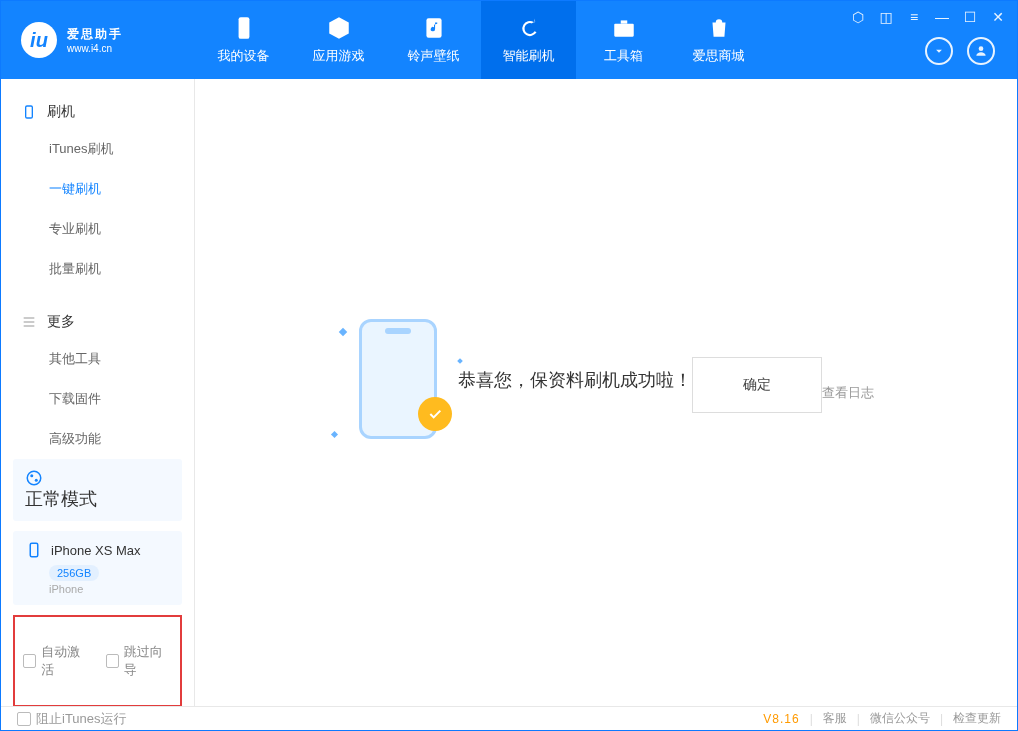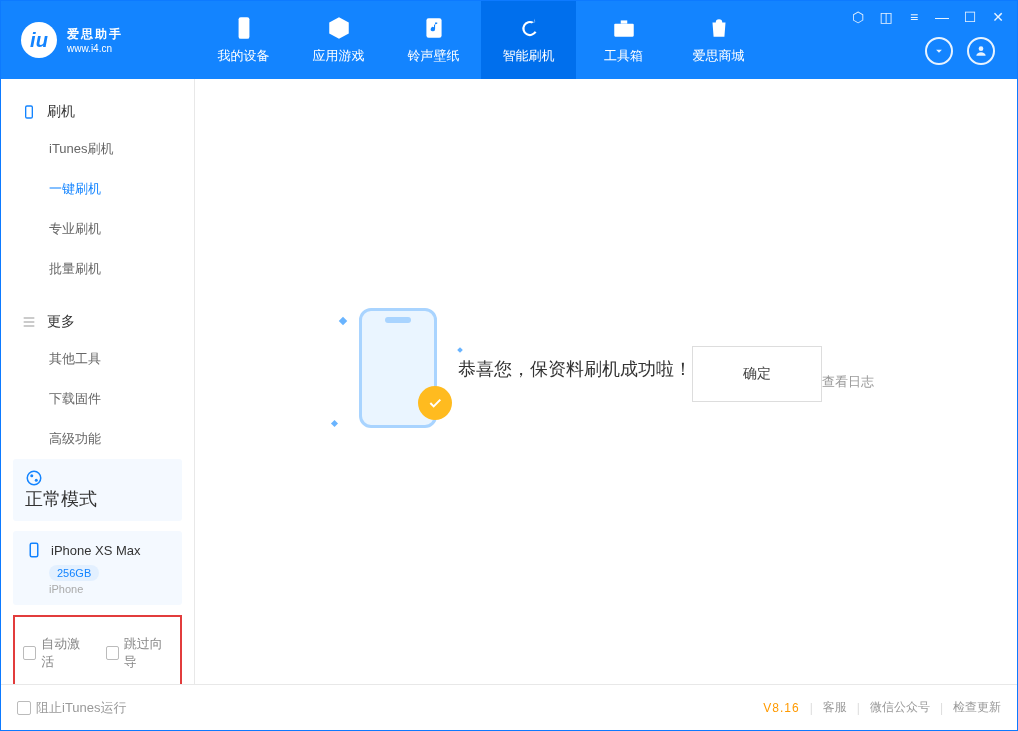--- a/index.html
+++ b/index.html
@@ -28,34 +28,34 @@
 .side-item { padding: 11px 20px 11px 48px; font-size: 13px; color: #666; cursor: pointer; }
 .side-item.active { color: #1384ff; }
 .side-spacer { flex: 1; }
 .mode-box { margin: 0 12px 10px; background: #f4f9ff; border-radius: 3px; padding: 10px 12px; display: flex; align-items: flex-start; font-size: 18px; color: #333; flex-direction: column; }
 .mode-icon { width: 18px; height: 18px; margin-right: 8px; }
 .device-box { margin: 0 12px 10px; background: #f4f9ff; border-radius: 3px; padding: 10px 12px; }
 .dev-line1 { display: flex; align-items: center; font-size: 13px; color: #333; font-weight: 500; }
 .dev-line1 .mode-icon { margin-right: 8px; }
 .dev-badge { display: inline-block; background: #e3f0ff; color: #1384ff; font-size: 11px; padding: 2px 8px; border-radius: 9px; margin: 6px 0 2px 24px; }
 .dev-sub { font-size: 11px; color: #aaa; margin-left: 24px; }
-.redbox { border: 2px solid #e23c3c; margin: 0 12px 8px; padding: 18px 8px; display: flex; align-items: center; gap: 16px; }
+.redbox { border: 2px solid #e23c3c; margin: 0 12px 8px; padding: 26px 8px; display: flex; align-items: center; gap: 16px; }
 .chk { display: flex; align-items: center; font-size: 13px; color: #888; cursor: pointer; }
 .chkbox { width: 14px; height: 14px; border: 1px solid #bbb; border-radius: 2px; margin-right: 5px; }
 .main { flex: 1; position: relative; display: flex; flex-direction: row; align-items: center; justify-content: center; }
 .illust { width: 120px; height: 120px; position: relative; margin-bottom: 28px; }
 .phone-bg { width: 78px; height: 120px; border: 3px solid #a9d4ff; border-radius: 12px; background: #eaf5ff; position: absolute; left: 50%; transform: translateX(-50%); }
 .phone-notch { width: 26px; height: 6px; background: #a9d4ff; border-radius: 3px; position: absolute; top: 6px; left: 50%; transform: translateX(-50%); }
 .check-circle { width: 34px; height: 34px; background: #ffbb1f; border-radius: 50%; position: absolute; right: 6px; bottom: 8px; display: flex; align-items: center; justify-content: center; }
 .check-circle svg { width: 16px; height: 16px; fill: #fff; }
 .sparkle { position: absolute; width: 6px; height: 6px; background: #69b4ff; transform: rotate(45deg); }
 .msg { font-size: 18px; color: #333; margin-bottom: 26px; }
 .ok-btn { width: 130px; padding: 18px 0; border: 1px solid #ddd; background: #fff; text-align: center; font-size: 14px; color: #444; cursor: pointer; margin-bottom: 16px; }
 .log-link { font-size: 13px; color: #999; cursor: pointer; }
-.footer { height: 46px; border-top: 1px solid #e8e8e8; display: flex; align-items: center; padding: 0 16px; font-size: 12px; color: #999; }
+.footer { height: 24px; border-top: 1px solid #e8e8e8; display: flex; align-items: center; padding: 0 16px; font-size: 12px; color: #999; }
 .footer .chk { color: #999; }
 .footer-spacer { flex: 1; }
 .footer-sep { color: #ddd; margin: 0 10px; }
 .vtext { color: #ff9a00; letter-spacing: 1px; }
 .flink { cursor: pointer; }
 </style>
 </head>
 <body>
 
 <div class="header">

